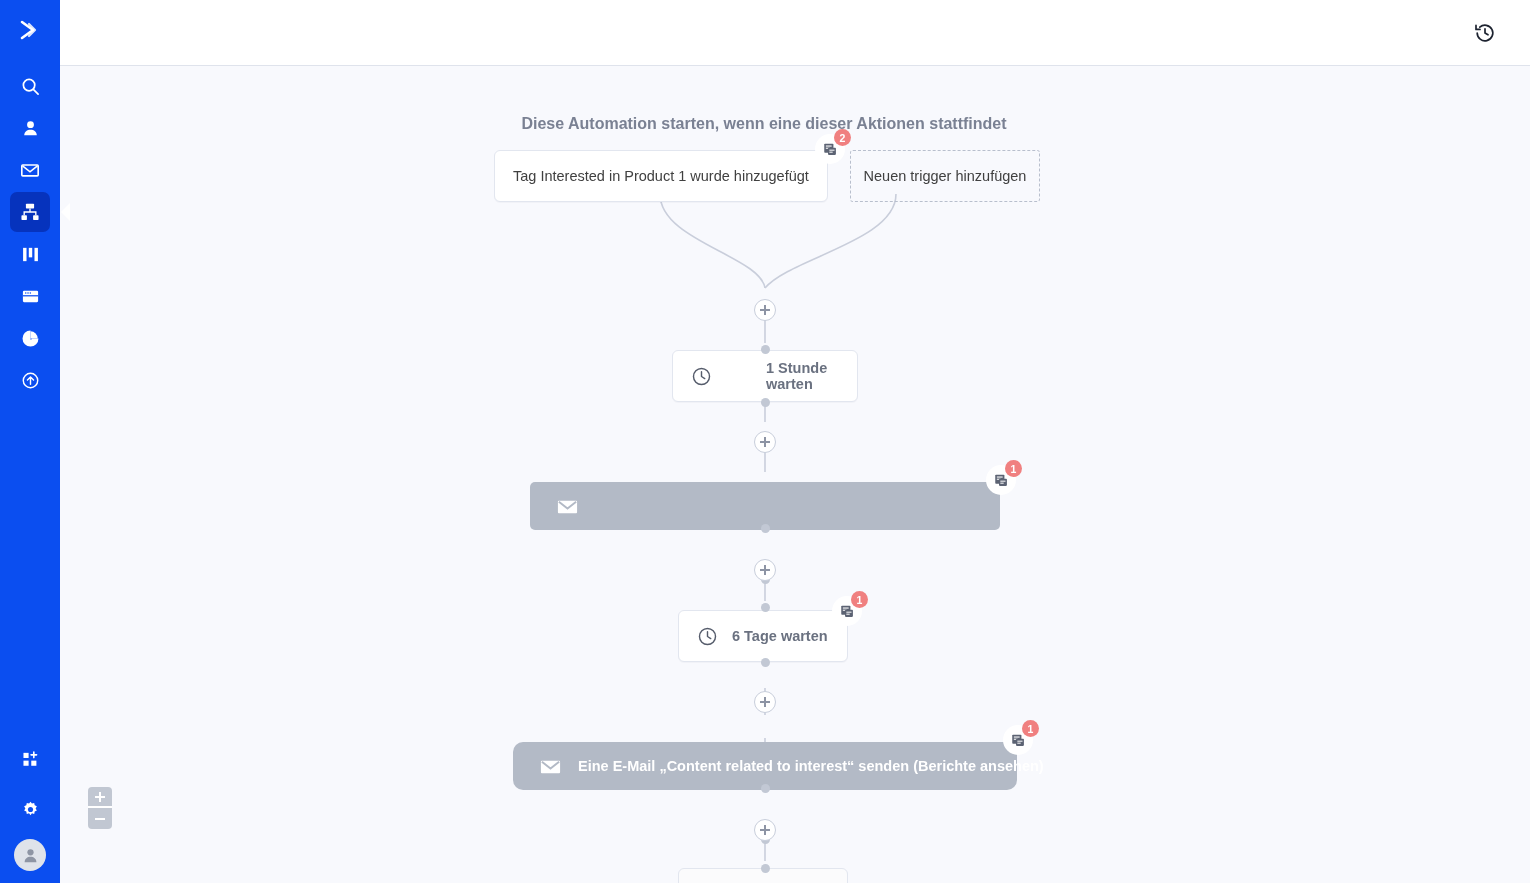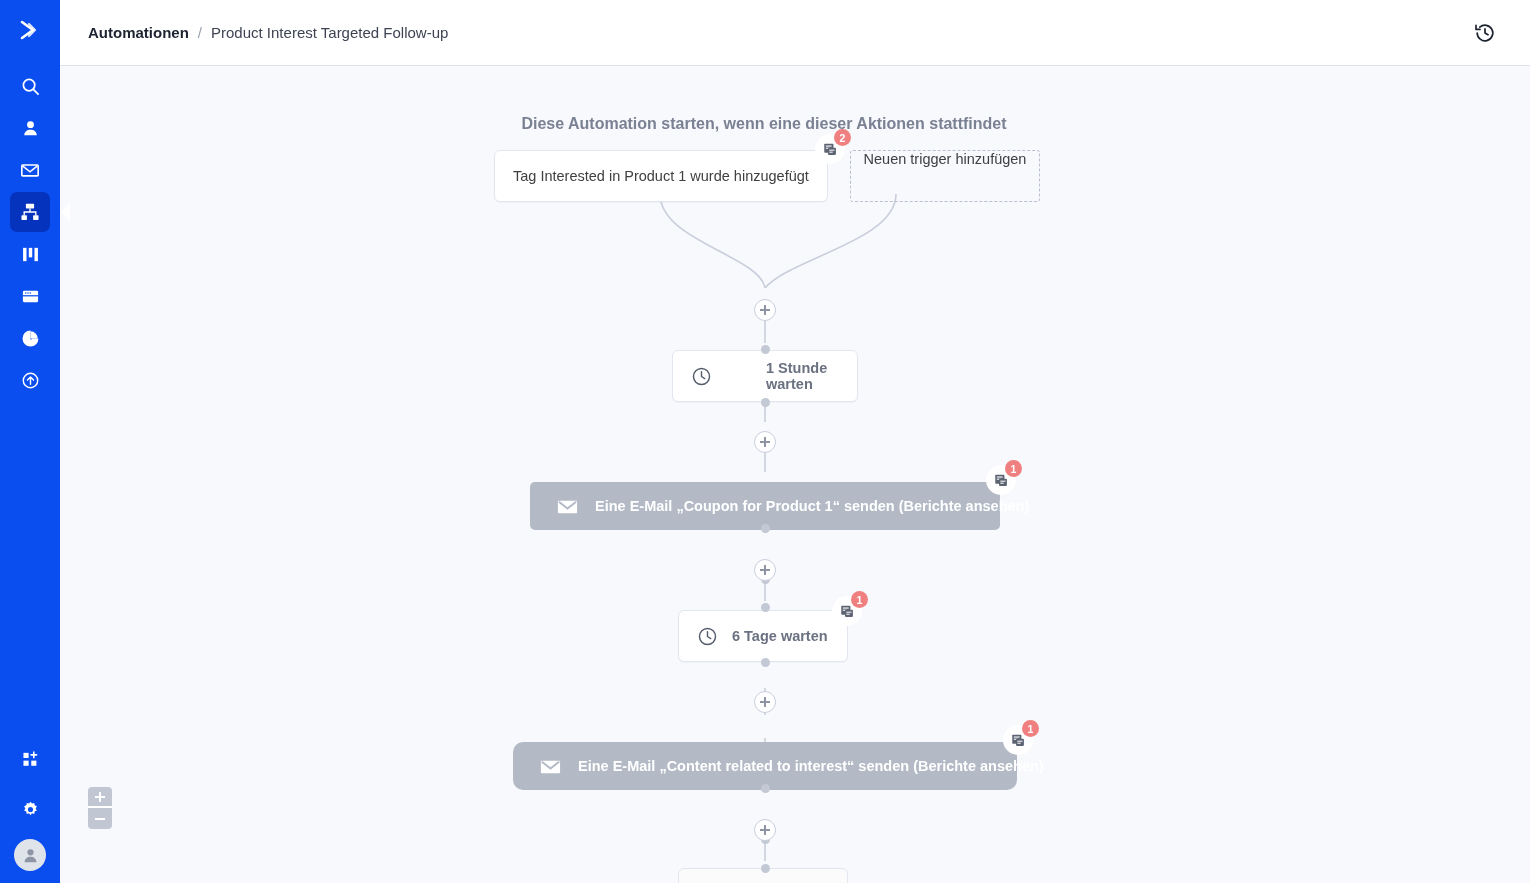--- a/index.html
+++ b/index.html
@@ -111,21 +111,21 @@
     display: flex; align-items: center;
     height: 52px;
     cursor: pointer;
     box-shadow: 0 1px 1px rgba(30,40,70,.03);
   }
   .card-dashed {
     background: transparent;
     border: 1px dashed #b8bfcd;
     border-radius: 3px;
     height: 52px;
-    display: flex; align-items: flex-start; justify-content: center;
+    display: flex; align-items: center; justify-content: center;
     cursor: pointer;
   }
   .card-label {
     font-size: 14.5px; color: #404040;
     white-space: nowrap;
   }
   .card-label-wait { color: #6a7180; font-weight: bold; font-size: 14.5px; }
   .clock-ico { margin: 0 14px 0 18px; display: flex; }
 
   .mail-node {
@@ -295,25 +295,20 @@
     <div class="avatar">
       <svg width="19" height="19" viewBox="0 0 20 20">
         <circle cx="10" cy="6.6" r="3.3" fill="#8e95a4"></circle>
         <path d="M3.8 17c0-3.5 2.9-5.6 6.2-5.6s6.2 2.1 6.2 5.6z" fill="#8e95a4"></path>
       </svg>
     </div>
   </div>
 </div>
 
 <div id="header">
-  <div id="breadcrumb">
-    <span class="bc-root">Automationen</span>
-    <span class="bc-sep">/</span>
-    <span class="bc-current">Product Interest Targeted Follow-up</span>
-  </div>
   <div class="header-right">
     <div id="history-btn">
       <svg width="24" height="24" viewBox="0 0 24 24">
         <path d="M4.2 12 a7.8 7.8 0 1 0 2.6 -5.8" fill="none" stroke="#1d2330" stroke-width="1.7" stroke-linecap="round"></path>
         <path d="M3 4.4 V8.4 H7" fill="none" stroke="#1d2330" stroke-width="1.7" stroke-linecap="round" stroke-linejoin="round"></path>
         <path d="M12 7.8 V12 L15 13.8" fill="none" stroke="#1d2330" stroke-width="1.7" stroke-linecap="round" stroke-linejoin="round"></path>
       </svg>
     </div>
   </div>
 </div>
@@ -385,21 +380,20 @@
 
     <div class="dot" style="left:700.5px; top:450px;"></div>
     <div class="node" style="left:470px; top:408px;">
       <div class="mail-node" style="width:470px;">
         <span class="mail-ico">
           <svg width="23" height="23" viewBox="0 0 24 24">
             <rect x="2" y="6" width="20" height="13" rx="1" fill="#ffffff"></rect>
             <path d="M3 7 L12 14 L21 7" fill="none" stroke="#b3bac6" stroke-width="2"></path>
           </svg>
         </span>
-        <span class="mail-label">Eine E-Mail „Coupon for Product 1“ senden (Berichte ansehen)</span>
       </div>
       <div class="badge" style="left:456px; top:-17px;">
         <svg width="15" height="15" viewBox="0 0 18 18">
           <rect x="1.5" y="2" width="11" height="11" rx="1" fill="#5c6373"></rect>
           <rect x="3.4" y="4.2" width="7" height="1.3" fill="#fff"></rect>
           <rect x="3.4" y="6.8" width="4.6" height="1.3" fill="#fff"></rect>
           <rect x="6" y="7" width="9.5" height="8.5" rx="1" fill="#5c6373"></rect>
           <rect x="7.6" y="9.2" width="6.2" height="1.2" fill="#fff"></rect>
           <rect x="7.6" y="11.6" width="4" height="1.2" fill="#fff"></rect>
         </svg>

